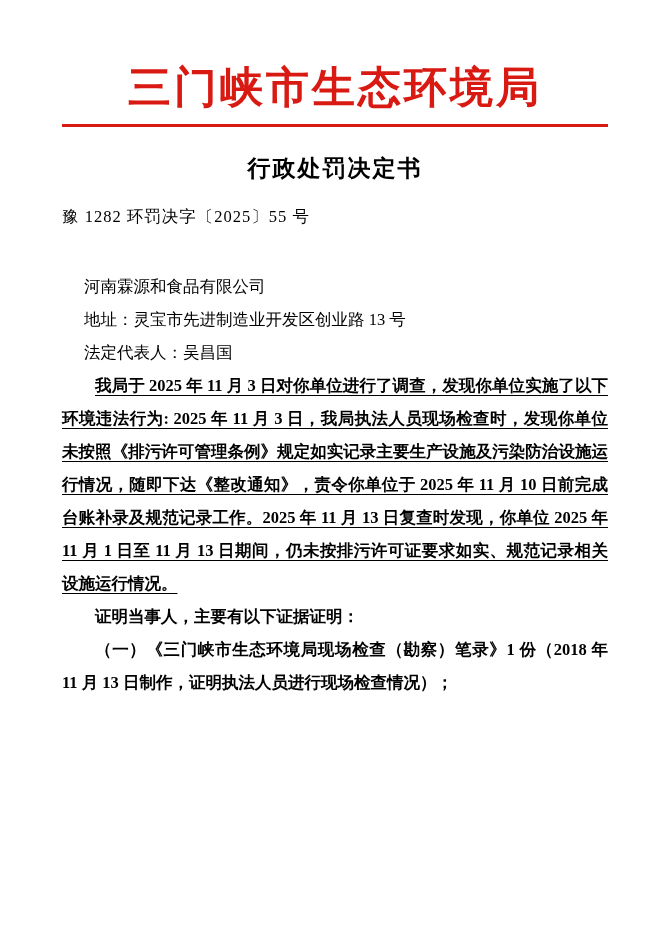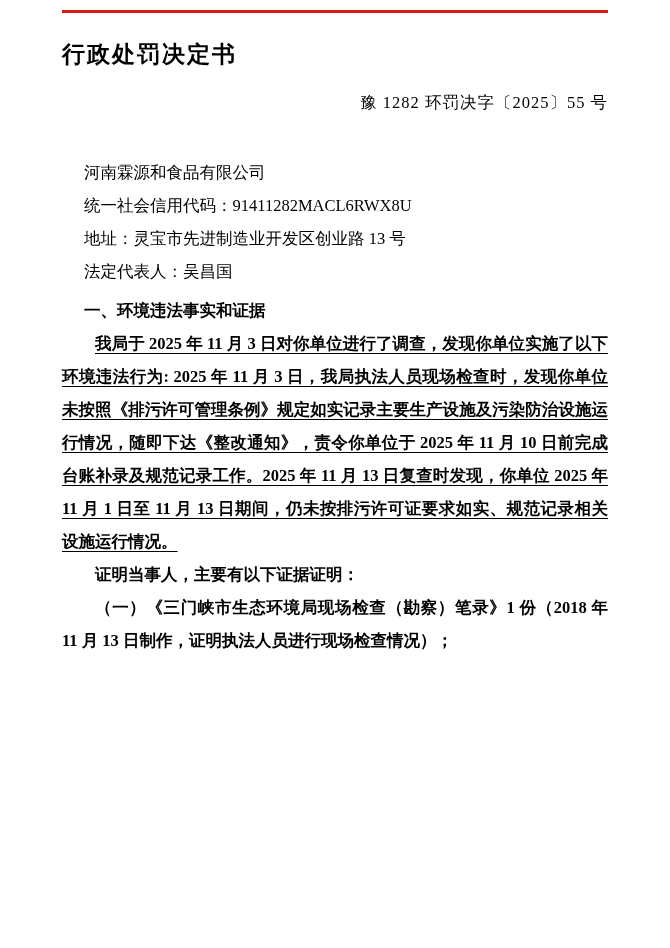--- a/index.html
+++ b/index.html
@@ -34,28 +34,28 @@
     white-space: nowrap;
   }
   .title-rule {
     margin-top: 10px;
     height: 3px;
     background: #d91a12;
     width: 100%;
   }
   .subtitle {
     margin-top: 26px;
-    text-align: left;
+    text-align: center;
     font-weight: bold;
     font-size: 23px;
     letter-spacing: 2px;
   }
   .doc-number {
     margin-top: 22px;
-    text-align: right;
+    text-align: left;
     font-size: 16.5px;
     letter-spacing: 1px;
   }
   .party-block {
     margin-top: 42px;
     font-size: 16.5px;
     line-height: 2.0;
     padding-left: 22px;
   }
   .party-line {
@@ -82,34 +82,33 @@
   }
   .indent2 {
     text-indent: 33px;
   }
 </style>
 </head>
 <body>
 
 <div class="page">
 
+  <div class="doc-title">三门峡市生态环境局</div>
   <div class="title-rule"></div>
 
   <div class="subtitle">行政处罚决定书</div>
 
   <div class="doc-number">豫 1282 环罚决字〔2025〕55 号</div>
 
   <div class="party-block">
     <div class="party-line">河南霖源和食品有限公司</div>
-    <div class="party-line">统一社会信用代码：91411282MACL6RWX8U</div>
     <div class="party-line">地址：灵宝市先进制造业开发区创业路 13 号</div>
     <div class="party-line">法定代表人：吴昌国</div>
   </div>
 
-  <div class="section-heading">一、环境违法事实和证据</div>
 
   <p class="body-para indent2 underlined">我局于 2025 年 11 月 3 日对你单位进行了调查，发现你单位实施了以下环境违法行为: 2025 年 11 月 3 日，我局执法人员现场检查时，发现你单位未按照《排污许可管理条例》规定如实记录主要生产设施及污染防治设施运行情况，随即下达《整改通知》，责令你单位于 2025 年 11 月 10 日前完成台账补录及规范记录工作。2025 年 11 月 13 日复查时发现，你单位 2025 年 11 月 1 日至 11 月 13 日期间，仍未按排污许可证要求如实、规范记录相关设施运行情况。</p>
 
   <p class="body-para indent2">证明当事人，主要有以下证据证明：</p>
 
   <p class="body-para indent2">（一）《三门峡市生态环境局现场检查（勘察）笔录》1 份（2018 年 11 月 13 日制作，证明执法人员进行现场检查情况）；</p>
 
 
 </div>
 

